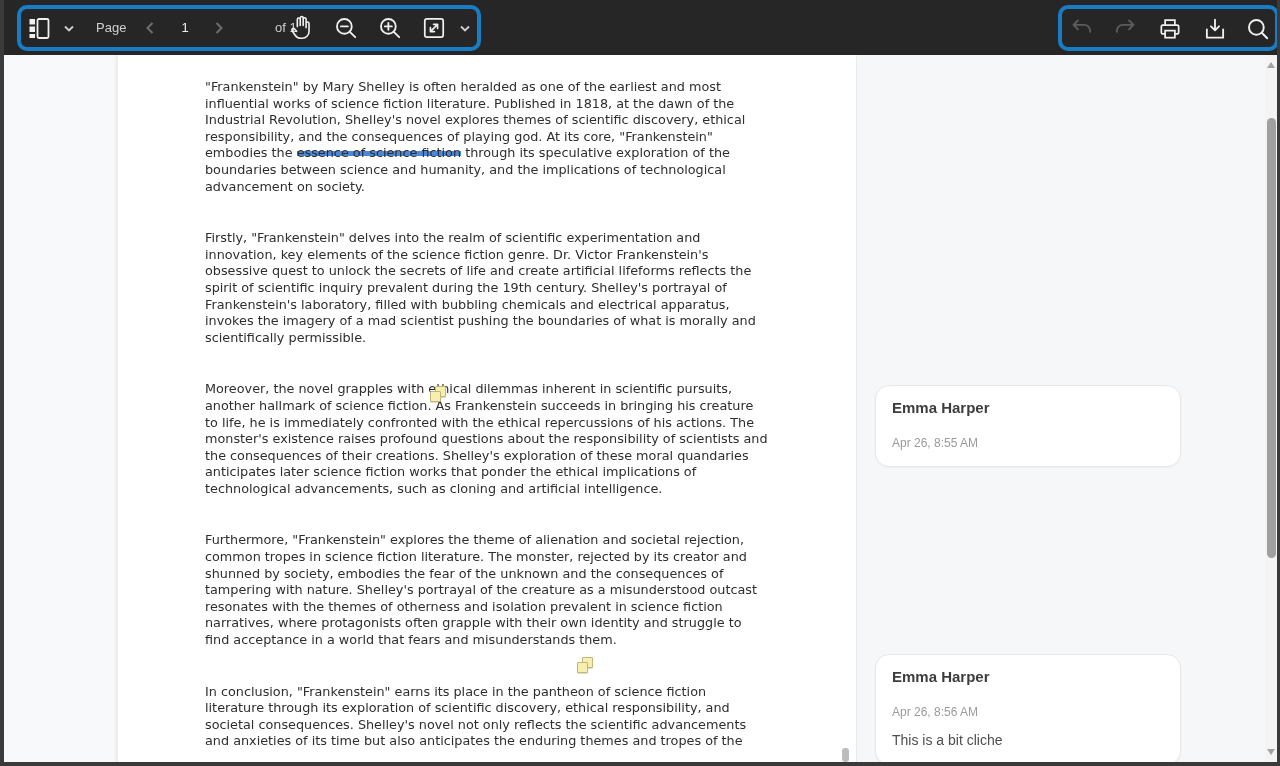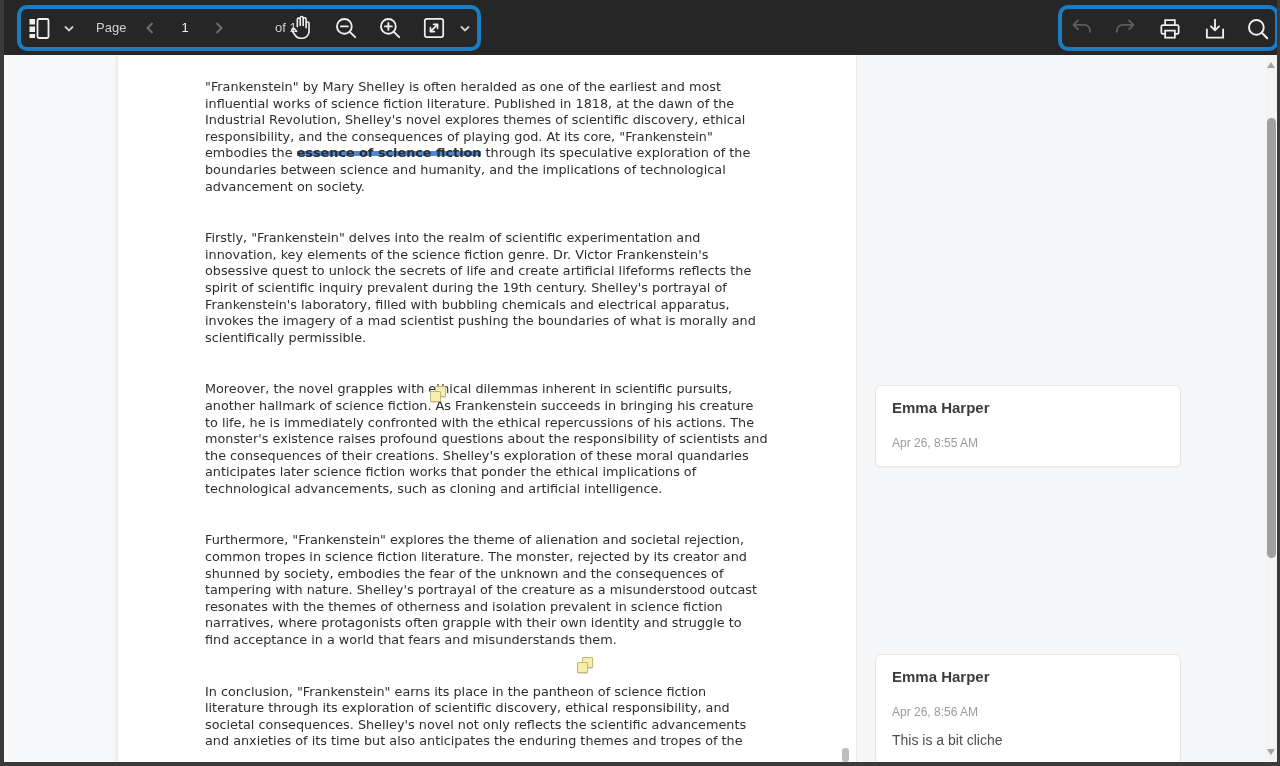--- a/index.html
+++ b/index.html
@@ -28,36 +28,36 @@
 
   
   .viewport { position:absolute; left:0; top:55px; right:0; bottom:0; background:#f8f9fa; }
 
   .pdf-page { position:absolute; left:118px; top:0; width:738px; height:711px; background:#ffffff;
               box-shadow:-2px 0 4px rgba(0,0,0,.07), 2px 0 4px rgba(0,0,0,.07); }
   .doc-text { width:563px; margin-left:87px; padding-top:24px;
               font-family:"DejaVu Sans", sans-serif; font-size:12.8px; line-height:16.6px; color:#2e2e2e; }
   .doc-text p { margin-bottom:35px; }
   .struck { background-image:linear-gradient(to bottom, transparent 42%,
-            rgba(62,128,213,.93) 42%, rgba(62,128,213,.93) 76%, transparent 76%);font-weight:bold; }
+            rgba(62,128,213,.93) 42%, rgba(62,128,213,.93) 76%, transparent 76%); }
 
   
   .comment-marker { position:absolute; width:17px; height:17px; z-index:6; cursor:pointer; }
   .comment-marker .note-back, .comment-marker .note-front {
     position:absolute; width:11px; height:11px; background:#f7efae;
     border:1px solid #c3b678; border-radius:1px; box-shadow:0 1px 1px rgba(0,0,0,.15); }
   .comment-marker .note-back  { left:5px; top:0; }
   .comment-marker .note-front { left:0;  top:5px; }
   .marker-1 { left:430px; top:331px; }
   .marker-2 { left:577px; top:602px; }
 
   
   .comments { position:absolute; left:857px; top:0; width:410px; height:100%; background:#f6f7f8; }
   .comment-card { position:absolute; left:18px; width:306px; background:#fff;
-                  border:1px solid #e7e7e7; border-radius:6px; padding:13px 16px 16px;
+                  border:1px solid #e7e7e7; border-radius:14px; padding:13px 16px 16px;
                   box-shadow:0 1px 2px rgba(0,0,0,.04); cursor:pointer; }
   .card-1 { top:330px; }
   .card-2 { top:599px; }
   .c-author { font-size:15px; font-weight:bold; color:#3d3d3d; }
   .c-time   { font-size:12px; color:#9b9b9b; margin-top:20px; }
   .c-body   { font-size:14px; color:#4e4e4e; margin-top:13px; }
 
   
   .win-scrollbar { position:absolute; right:3px; top:0; bottom:4px; width:12px; background:#f4f4f4; }
   .sb-arrow { position:absolute; left:2px; width:0; height:0; border-left:4px solid transparent;

